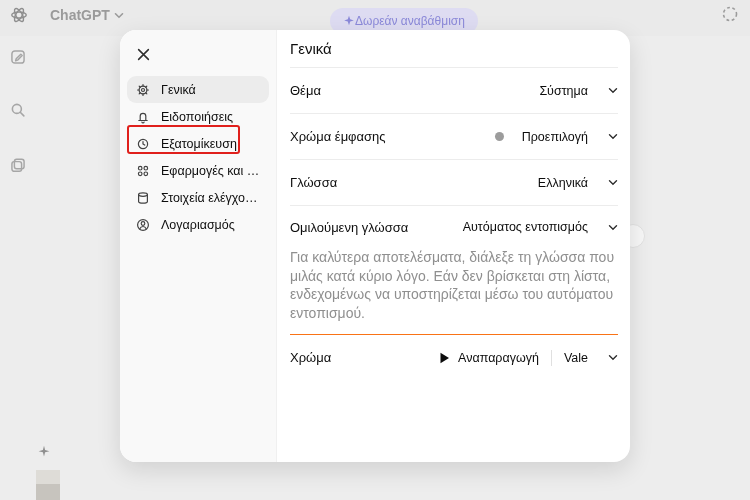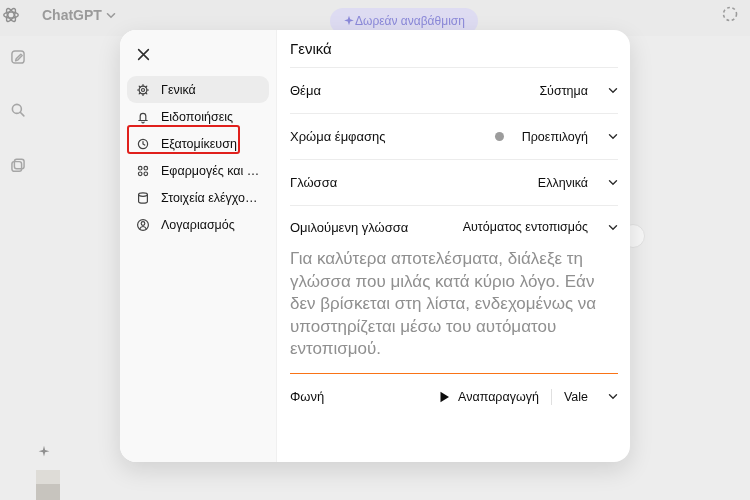--- a/index.html
+++ b/index.html
@@ -7,21 +7,21 @@
     width:750px;height:500px;overflow:hidden;position:relative;
     background:#ededed;
     font-family:"Liberation Sans","DejaVu Sans",sans-serif;
     -webkit-font-smoothing:antialiased;
     color:#0d0d0d;
   }
   svg{display:block;}
   
   .bg-layer{position:absolute;inset:0;z-index:1;}
   .bg-topband{position:absolute;left:0;top:0;right:0;height:36px;background:rgba(0,0,0,0.012);}
-  .brand{position:absolute;left:0;top:4px;display:flex;align-items:center;gap:20px;}
+  .brand{position:absolute;left:8px;top:4px;display:flex;align-items:center;gap:20px;}
   .brand-name{display:flex;align-items:center;gap:4px;color:#9a9a9a;font-size:14px;font-weight:bold;}
   .rail-icon{position:absolute;left:9px;}
   .avatar-stub{position:absolute;left:36px;top:470px;width:24px;height:30px;
     background:linear-gradient(#dedcd7 46%,#c7c4be 46%);}
   .upgrade-pill{
     position:absolute;left:330px;top:8px;height:26px;padding:0 13px;
     display:flex;align-items:center;border-radius:14px;
     background:#dedcf2;color:#8b89d9;font-size:12px;white-space:nowrap;
   }
   .peek-circle{position:absolute;left:621px;top:224px;width:22px;height:22px;border-radius:50%;
@@ -62,21 +62,21 @@
     border-bottom:1px solid #ececec;font-size:13px;
   }
   .row.no-border{border-bottom:none;}
   .row-label{color:#0d0d0d;}
   .row-value{display:flex;align-items:center;gap:18px;background:none;border:none;
     font-size:12.5px;color:#0d0d0d;cursor:pointer;padding:0;font-family:inherit;}
   .dot{width:9px;height:9px;border-radius:50%;background:#9c9c9c;}
   .speech-block{border-bottom:1px solid #f97316;padding-bottom:12px;}
   .speech-block .row{border-bottom:none;height:42px;}
   .desc{
-    margin:0;max-width:336px;font-size:17px;line-height:1.33;color:#8f8f8f;
+    margin:0;max-width:336px;font-size:14px;line-height:1.33;color:#8f8f8f;
   }
   .voice-controls{display:flex;align-items:center;}
   .play-btn{display:flex;align-items:center;gap:8px;background:none;border:none;cursor:pointer;
     font-size:12.5px;color:#0d0d0d;padding:0 12px 0 0;font-family:inherit;}
   .vsep{width:1px;height:16px;background:#e0e0e0;}
   .voice-select{padding-left:12px;}
   .chev{margin-left:2px;}
 </style>
 </head>
 <body>
@@ -263,21 +263,21 @@
           <span>Αυτόματος εντοπισμός</span>
           <svg class="chev" width="10" height="7" viewBox="0 0 10 7" fill="none" stroke="#2f2f2f" stroke-width="1.4" stroke-linecap="round">
               <path d="M1.5 1.8 5 5.2 8.5 1.8"></path>
             </svg>
         </button>
       </div>
       <p class="desc">Για καλύτερα αποτελέσματα, διάλεξε τη γλώσσα που μιλάς κατά κύριο λόγο. Εάν δεν βρίσκεται στη λίστα, ενδεχομένως να υποστηρίζεται μέσω του αυτόματου εντοπισμού.</p>
     </div>
 
     <div class="row no-border">
-      <span class="row-label">Φωνή</span>
+      <span class="row-label">Χρώμα</span>
       <span class="voice-controls">
         <button class="play-btn">
           <svg width="11" height="12" viewBox="0 0 11 12" fill="#0d0d0d">
               <path d="M1.5.8 10 6 1.5 11.2z"></path>
             </svg>
           <span>Αναπαραγωγή</span>
         </button>
         <span class="vsep"></span>
         <button class="row-value voice-select">
           <span>Vale</span>

